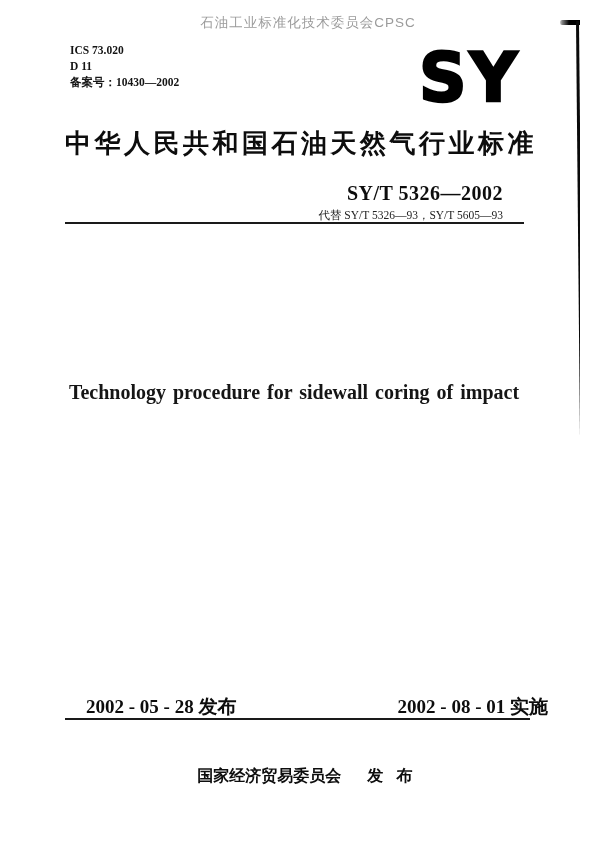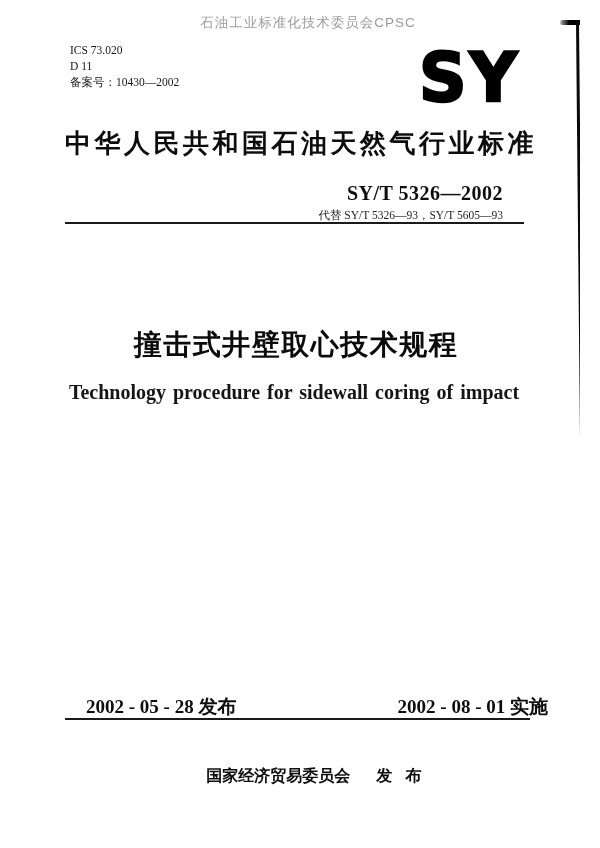--- a/index.html
+++ b/index.html
@@ -25,21 +25,21 @@
     color: #9b9b9b;
     font-family: "Liberation Sans", sans-serif;
   }
 
   
   .meta {
     position: absolute;
     top: 42px;
     left: 70px;
     font-family: "Liberation Serif", serif;
-    font-weight: normal;
+    font-weight: bold;
     font-size: 11.5px;
     line-height: 16px;
     color: #151515;
   }
 
   
   .sy-logo {
     position: absolute;
     top: 46px;
     left: 419px;
@@ -136,21 +136,21 @@
     font-weight: bold;
     font-size: 19px;
     color: #0d0d0d;
     white-space: pre;
   }
 
   
   .footer {
     position: absolute;
     top: 748px;
-    left: 9px;
+    left: 0;
     width: 592px;
     text-align: center;
     font-weight: bold;
     font-size: 16px;
     color: #0d0d0d;
     font-family: "Liberation Sans", sans-serif;
     white-space: pre;
   }
   .footer .action {
     margin-left: 26px;
@@ -195,21 +195,20 @@
 
   <div class="std-category">中华人民共和国石油天然气行业标准</div>
 
   <div class="std-no-block">
     <div class="std-no">SY/T 5326—2002</div>
     <div class="replaces">代替 SY/T 5326—93，SY/T 5605—93</div>
   </div>
 
   <div class="rule rule-top"></div>
 
-  <div class="title-cn">撞击式井壁取心技术规程</div>
   <div class="title-en">Technology procedure for sidewall coring of impact</div>
 
   <div class="dates">
     <span>2002 - 05 - 28 发布</span>
     <span>2002 - 08 - 01 实施</span>
   </div>
 
   <div class="rule rule-bottom"></div>
 
   <div class="footer">

